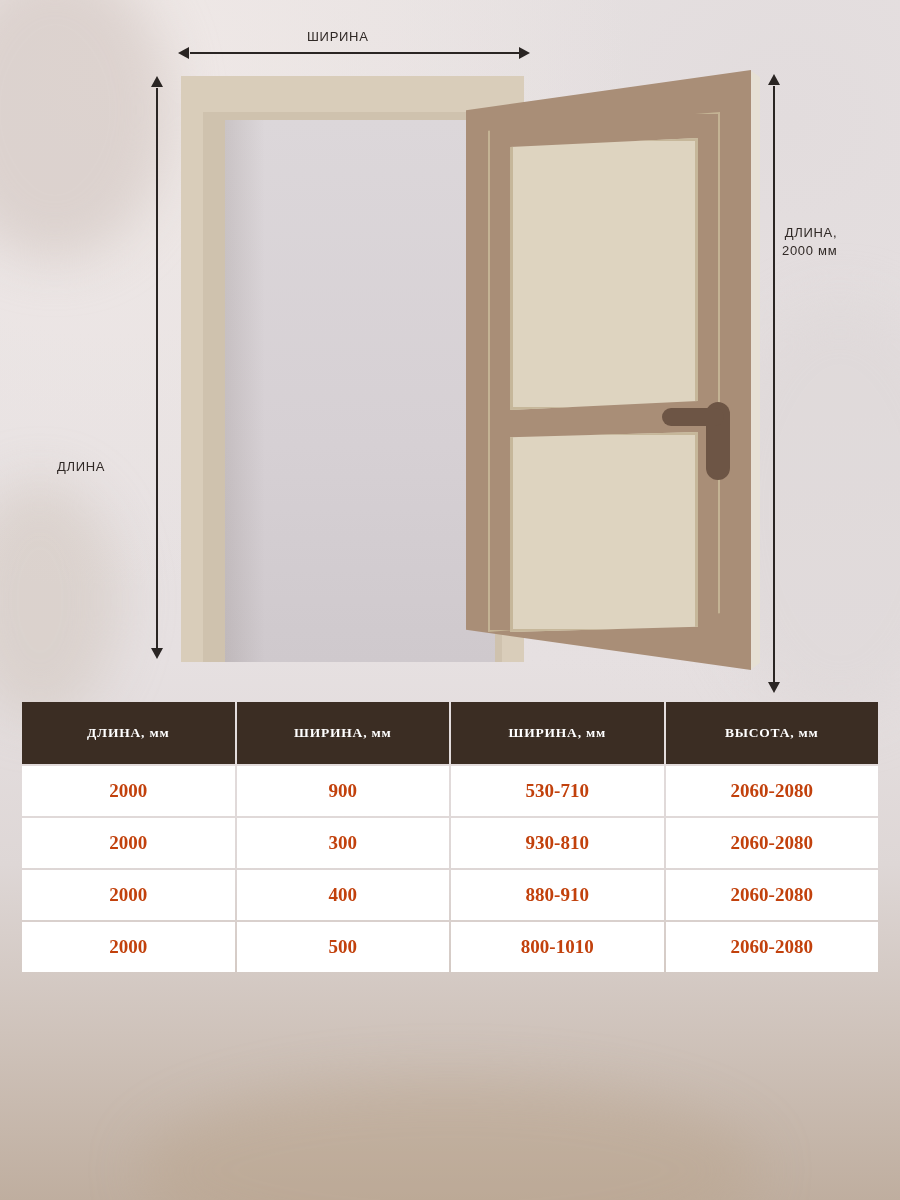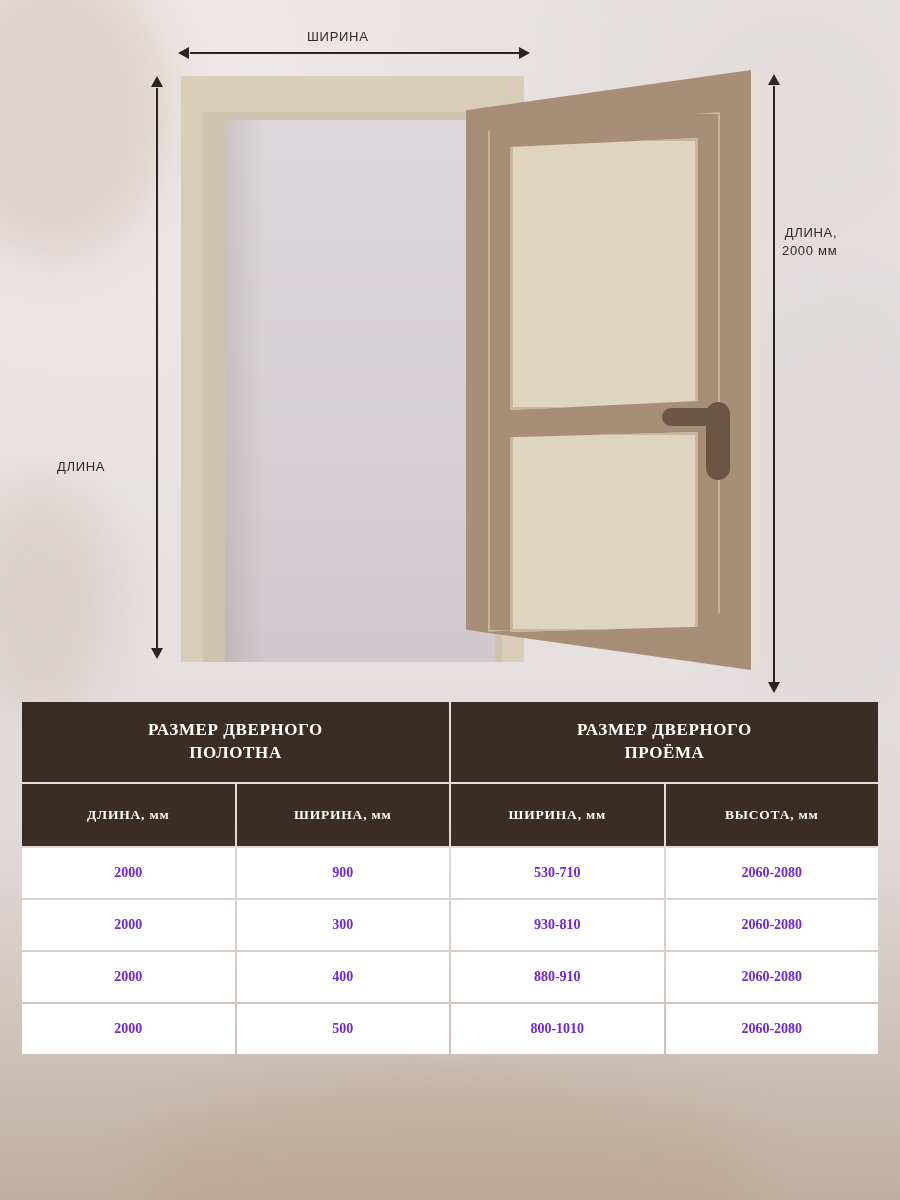--- a/index.html
+++ b/index.html
@@ -204,22 +204,22 @@
     color: #ffffff;
     font-size: 13.5px;
     font-weight: 700;
     letter-spacing: 0.8px;
     height: 62px;
     text-align: center;
     font-family: "Liberation Serif", serif;
   }
   td.cell {
     background: #ffffff;
-    color: #6d28d9;
-    font-size: 14px;
+    color: #c2410c;
+    font-size: 19px;
     font-weight: 700;
     height: 50px;
     text-align: center;
     font-family: "Liberation Serif", serif;
   }
 </style>
 </head>
 <body>
 
 <div class="page">
@@ -260,26 +260,20 @@
     <div class="arrow arrow-up" style="left:768px; top:74px;"></div>
     <div class="arrow arrow-down" style="left:768px; top:682px;"></div>
     <div class="dim-label" id="label-length">ДЛИНА,
 2000 мм</div>
   </div>
 
   <div class="table-wrap">
     <table class="sizes">
       <thead>
         <tr>
-          <th class="grp-head" colspan="2">РАЗМЕР ДВЕРНОГО
-ПОЛОТНА</th>
-          <th class="grp-head" colspan="2">РАЗМЕР ДВЕРНОГО
-ПРОЁМА</th>
-        </tr>
-        <tr>
           <th class="col-head">ДЛИНА, мм</th>
           <th class="col-head">ШИРИНА, мм</th>
           <th class="col-head">ШИРИНА,  мм</th>
           <th class="col-head">ВЫСОТА, мм</th>
         </tr>
       </thead>
       <tbody>
         <tr>
           <td class="cell">2000</td>
           <td class="cell">900</td>

